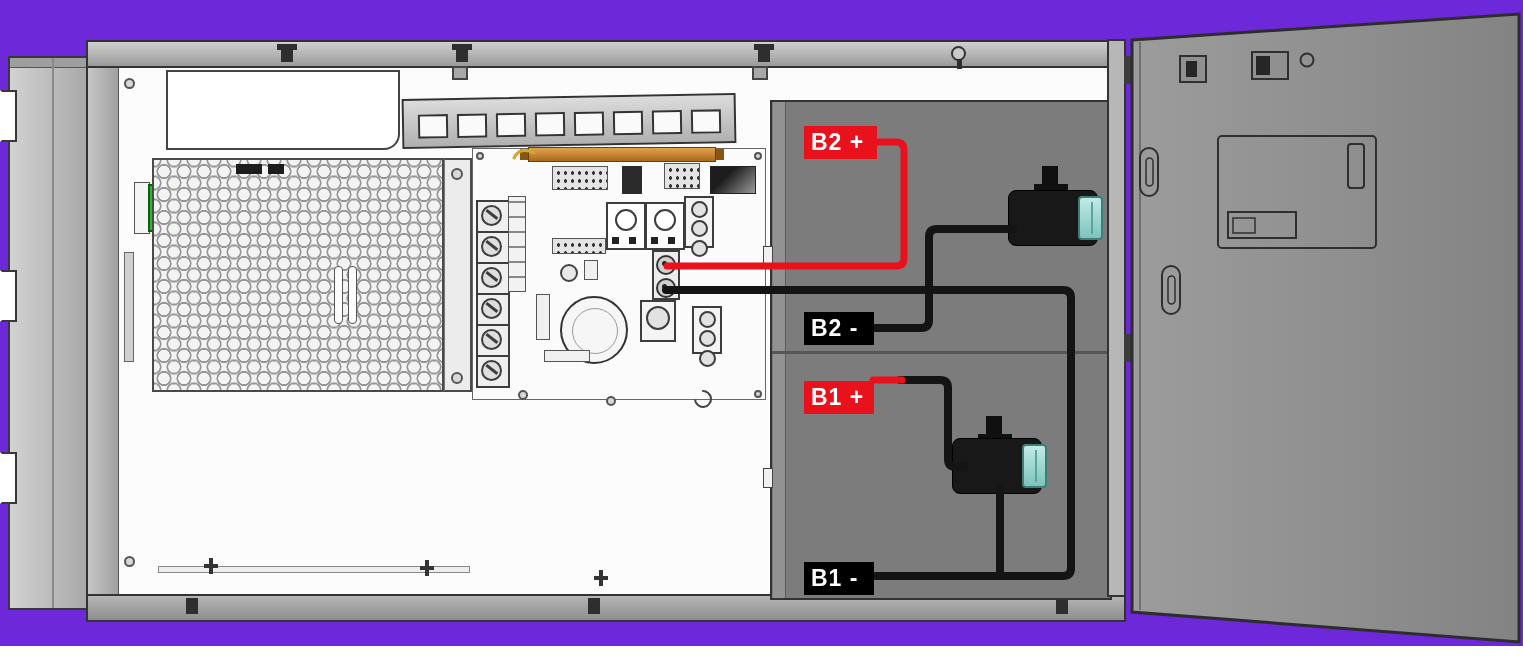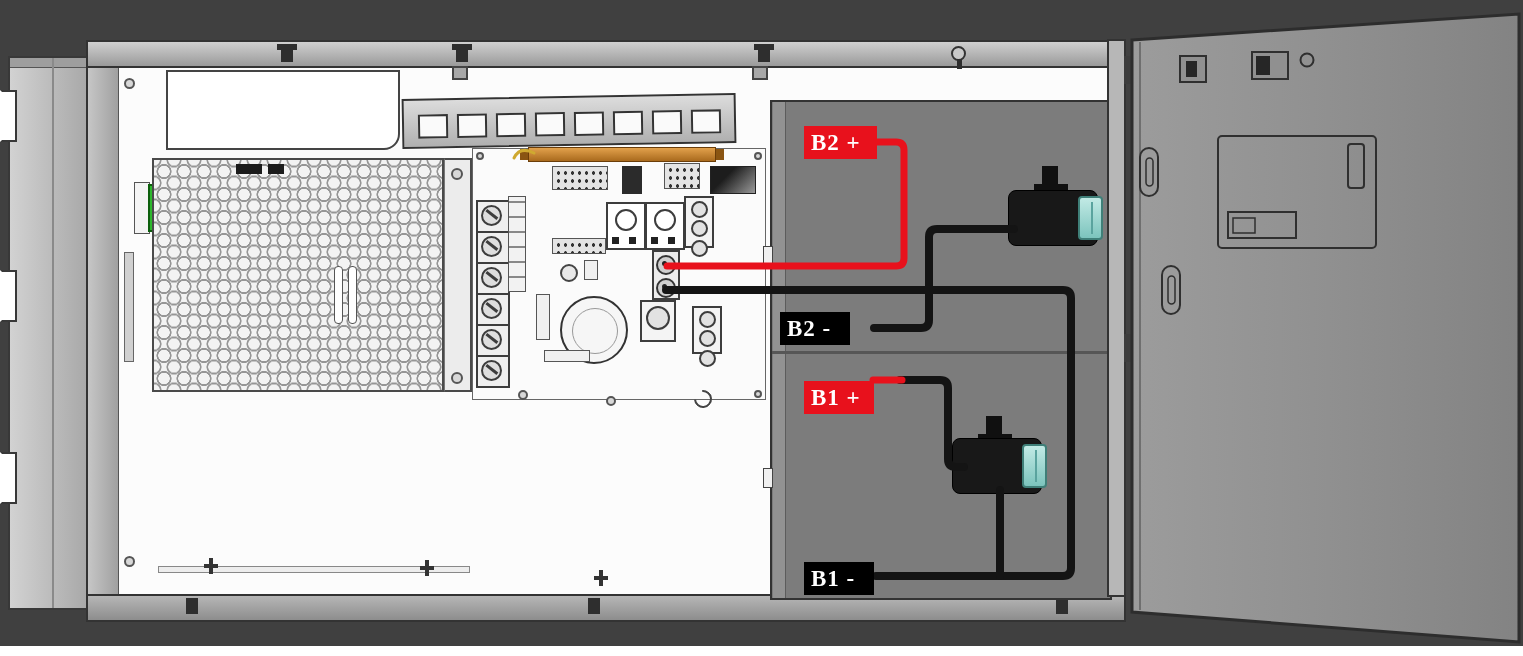--- a/index.html
+++ b/index.html
@@ -1,17 +1,17 @@
 <!DOCTYPE html>
 <html><head>
 <meta charset="utf-8">
 <style>
   html,body{margin:0;padding:0;background:#ffffff;}
-  .stage{position:relative;width:1523px;height:646px;background:#404040;overflow:hidden;
-         font-family:Liberation Serif, serif;}
+  .stage{position:relative;width:1523px;height:646px;background:#6d28d9;overflow:hidden;
+         font-family:Liberation Sans, sans-serif;}
   .abs{position:absolute;box-sizing:border-box;}
 
   
   .ear{left:8px;top:56px;width:82px;height:554px;background:linear-gradient(90deg,#d2d2d2,#a8a8a8);
        border:2.5px solid #383838;}
   .ear-fold{left:52px;top:58px;width:2px;height:550px;background:#8a8a8a;}
   .ear-band{left:10px;top:58px;width:78px;height:10px;background:#9e9e9e;border-bottom:1px solid #555;}
   .notch{left:0;width:17px;height:52px;background:#ffffff;border:2px solid #383838;border-left:2px solid #ffffff;}
 
   
@@ -267,17 +267,17 @@
       <path d="M666 290 H1063 Q1071 290 1071 298 V568 Q1071 576 1063 576 H876" stroke="#141414" stroke-width="8"></path>
       <path d="M874 328 H921 Q929 328 929 320 V237 Q929 229 937 229 H1014" stroke="#141414" stroke-width="8"></path>
       <path d="M900 380 H940 Q948 380 948 388 V459 Q948 467 956 467 H964" stroke="#141414" stroke-width="8"></path>
       <path d="M1000 490 V576" stroke="#141414" stroke-width="8"></path>
       <path d="M875 142 H896 Q904 142 904 150 V258 Q904 266 896 266 H667" stroke="#e8111c" stroke-width="7"></path>
       <path d="M873 380 H902" stroke="#e8111c" stroke-width="7"></path>
     </g>
   </svg>
 
   <div class="abs blabel lab-pos" style="left:804px;top:126px;width:73px">B2 +</div>
-  <div class="abs blabel lab-neg" style="left:780px;top:312px">B2 -</div>
+  <div class="abs blabel lab-neg" style="left:804px;top:312px">B2 -</div>
   <div class="abs blabel lab-pos" style="left:804px;top:381px">B1 +</div>
   <div class="abs blabel lab-neg" style="left:804px;top:562px">B1 -</div>
 
 </div>
 
 </body></html>

